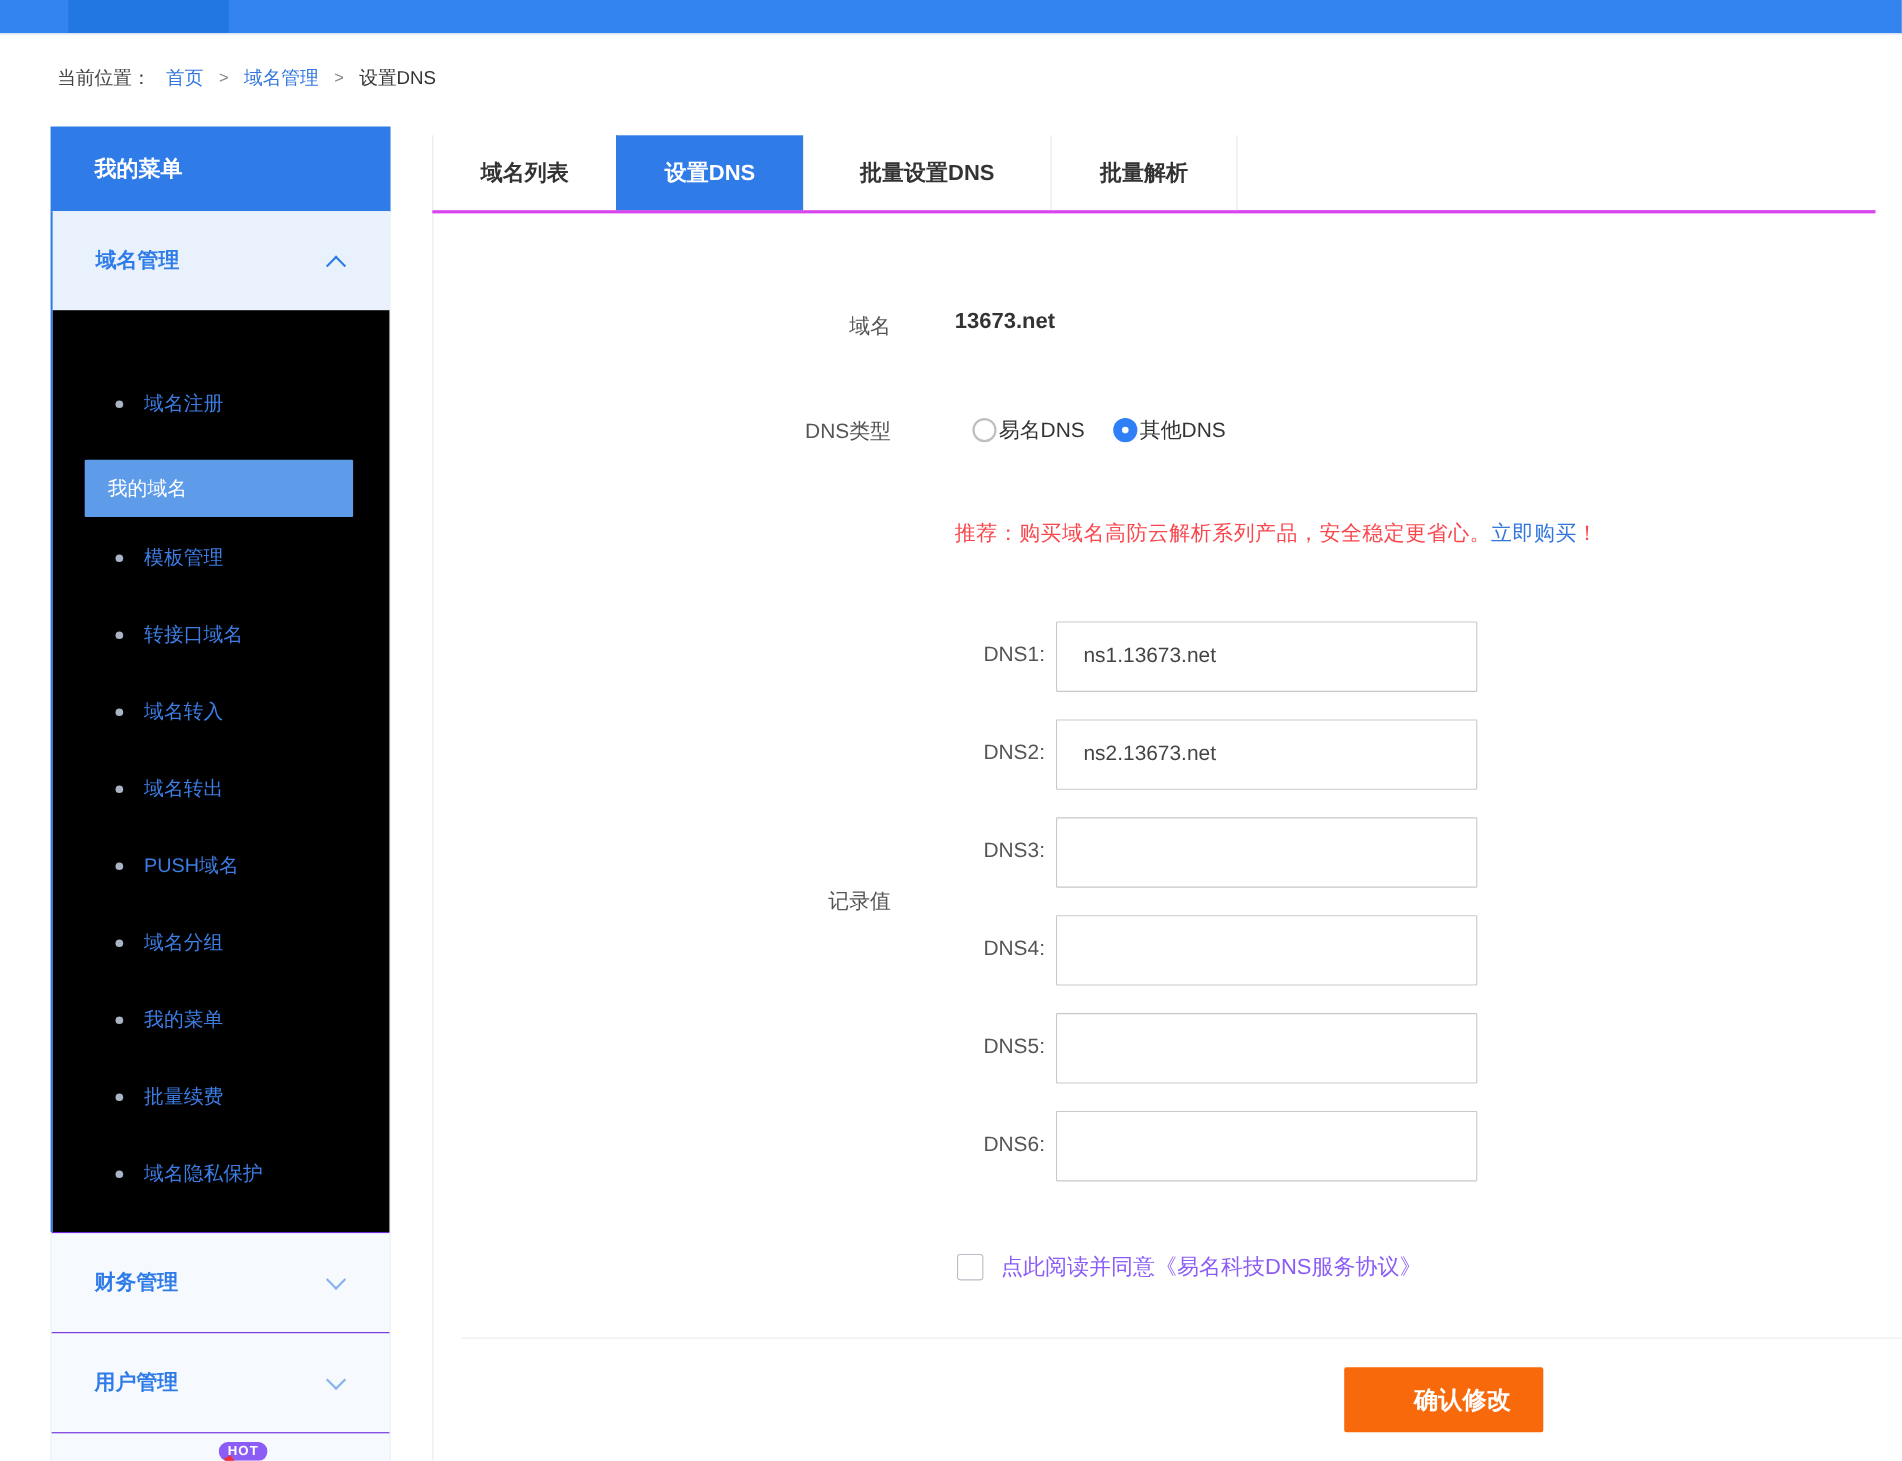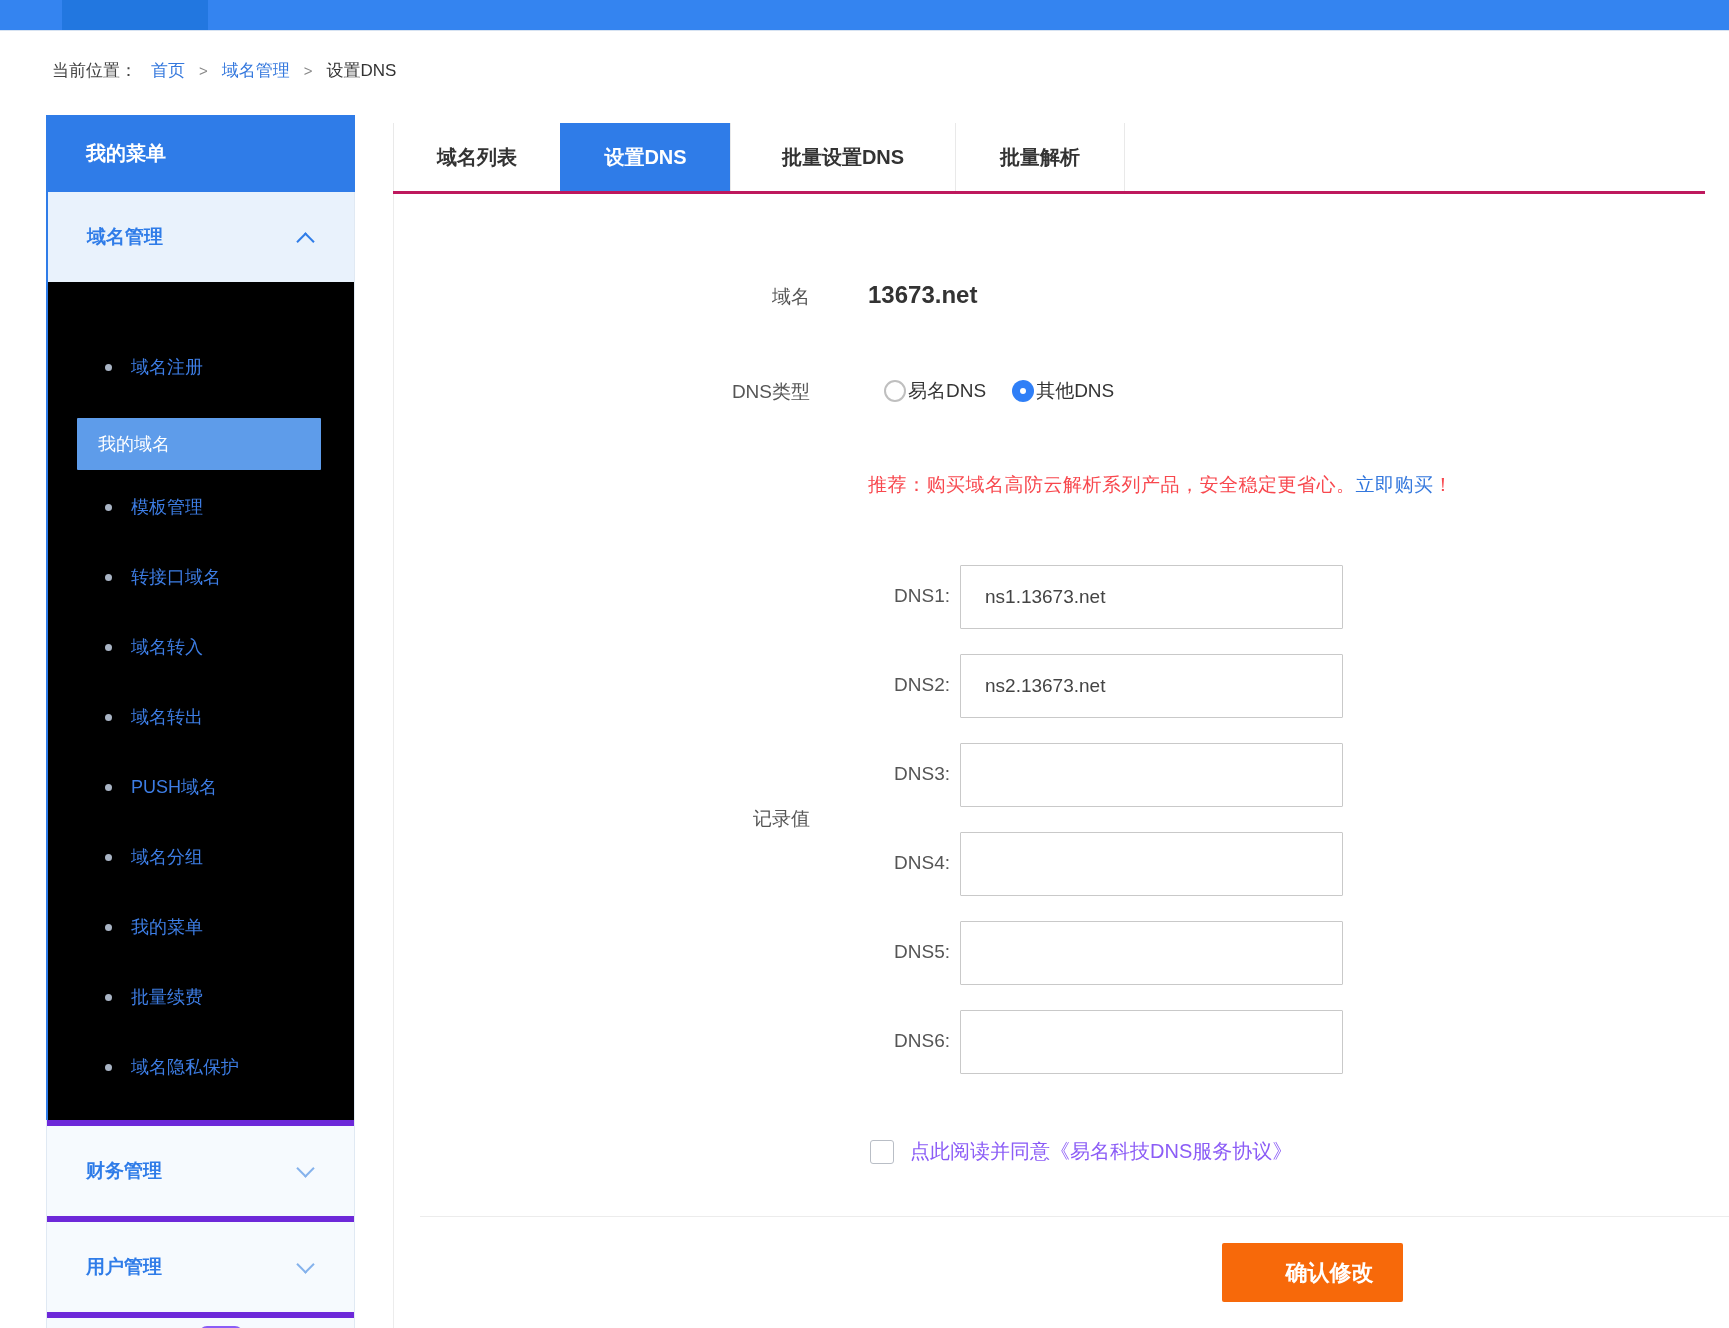--- a/index.html
+++ b/index.html
@@ -17,48 +17,48 @@
   .breadcrumb .link{color:#3377DD;cursor:pointer;}
   .breadcrumb .sep{color:#888;font-size:15px;}
   .breadcrumb .current{color:#333;}
   
   .sidebar{position:absolute;left:46px;top:115px;width:309px;height:1300px;background:#fff;border:1px solid #E0E9F3;border-top:none;box-sizing:border-box;}
   .sb-header{height:77px;background:#2F7CE8;color:#fff;font-size:20px;font-weight:bold;display:flex;align-items:center;padding-left:40px;margin:0 -1px;}
   .active-group{border-left:2px solid #2F7CE8;margin-left:-1px;}
   .sb-group{display:flex;align-items:center;justify-content:space-between;padding:0 42px 0 39px;}
   .sb-group .g-label{font-size:19px;font-weight:bold;color:#2F7CE8;}
   .sb-group.domain{height:90px;background:#E9F2FC;}
-  .sb-group.light{height:90px;background:#F6FAFE;border-top:6px solid #6d28d9;position:relative;}
+  .sb-group.light{height:90px;background:#F6FAFE;border-top:1px solid #6d28d9;position:relative;}
   .chev{width:11px;height:11px;display:inline-block;border-left:2px solid #2F7CE8;border-bottom:2px solid #2F7CE8;}
   .chev.up{transform:rotate(135deg);margin-top:8px;}
   .chev.down{transform:rotate(-45deg);border-color:#85B2EC;margin-top:-6px;}
   .sb-items{background:#000000;padding-top:50px;padding-bottom:18px;}
   .sb-item{height:70px;display:flex;align-items:center;padding-left:57px;gap:19px;cursor:pointer;}
   .sb-item .bullet{width:7px;height:7px;border-radius:50%;background:#A9B4C4;flex:0 0 auto;}
   .sb-item .i-label{font-size:18px;color:#3D7DE4;}
   .sb-item.selected{height:52px;margin:16px 33px 2px 29px;padding-left:21px;background:#5E9CEA;border-radius:1px;}
   .sb-item.selected .i-label{color:#fff;}
   .hot-badge{
     position:absolute;left:152px;top:8px;background:#8b5cf6;color:#fff;
     font-size:12px;font-weight:bold;line-height:17px;padding:0 8px;border-radius:8px;letter-spacing:1px;
   }
   .hot-badge:after{content:"";position:absolute;left:6px;bottom:-3px;width:7px;height:7px;background:#F23030;transform:rotate(55deg);}
   .sb-group.bid{align-items:flex-start;padding-top:30px;height:90px;}
   
   .content-left-line{position:absolute;left:393px;top:123px;width:1px;height:1205px;background:#ECECEC;}
-  .tabs{position:absolute;left:393px;top:123px;width:1312px;height:68px;border-bottom:3px solid #be185d;display:flex;}
+  .tabs{position:absolute;left:393px;top:123px;width:1312px;height:68px;border-bottom:3px solid #d946ef;display:flex;}
   .tab{height:68px;display:flex;align-items:center;justify-content:center;font-size:20px;font-weight:600;color:#333;border-left:1px solid #E9E9E9;cursor:pointer;background:#fff;box-sizing:border-box;}
   .tab:nth-child(1){width:167px;}
   .tab:nth-child(2){width:170px;}
   .tab:nth-child(3){width:225px;}
   .tab:nth-child(4){width:170px;border-right:1px solid #E9E9E9;}
   .tab.active{background:#2F7CE8;color:#fff;border-color:#2F7CE8;}
   
   .flabel{position:absolute;font-size:19px;color:#555;text-align:right;}
-  .domain-value{position:absolute;left:868px;top:281px;font-size:24px;font-weight:bold;color:#333;}
+  .domain-value{position:absolute;left:868px;top:281px;font-size:20px;font-weight:bold;color:#333;}
   .radio-row{position:absolute;left:884px;top:378px;display:flex;align-items:center;gap:2px;}
   .radio{width:22px;height:22px;border-radius:50%;box-sizing:border-box;background:#fff;border:2px solid #BFBFBF;cursor:pointer;flex:0 0 auto;}
   .radio.checked{background:#2F7FF7;border:none;position:relative;}
   .radio.checked:after{content:"";position:absolute;left:8px;top:8px;width:6px;height:6px;border-radius:50%;background:#fff;}
   .radio-label{font-size:19px;color:#333;margin-right:24px;cursor:pointer;}
   .promo{position:absolute;left:868px;top:472px;font-size:19px;color:#F8484E;letter-spacing:0.5px;white-space:nowrap;}
   .promo .buy-link{color:#3377DD;cursor:pointer;}
   .dns-row .flabel{width:250px;left:700px;}
   .dns-input{position:absolute;left:960px;width:383px;height:64px;box-sizing:border-box;border:1px solid #C9C9C9;border-radius:1px;background:#fff;padding:0 12px 0 24px;font-size:19px;color:#444;font-family:"Liberation Sans","DejaVu Sans",sans-serif;outline:none;}
   .agreement{position:absolute;left:870px;top:1138px;display:flex;align-items:center;gap:16px;}

